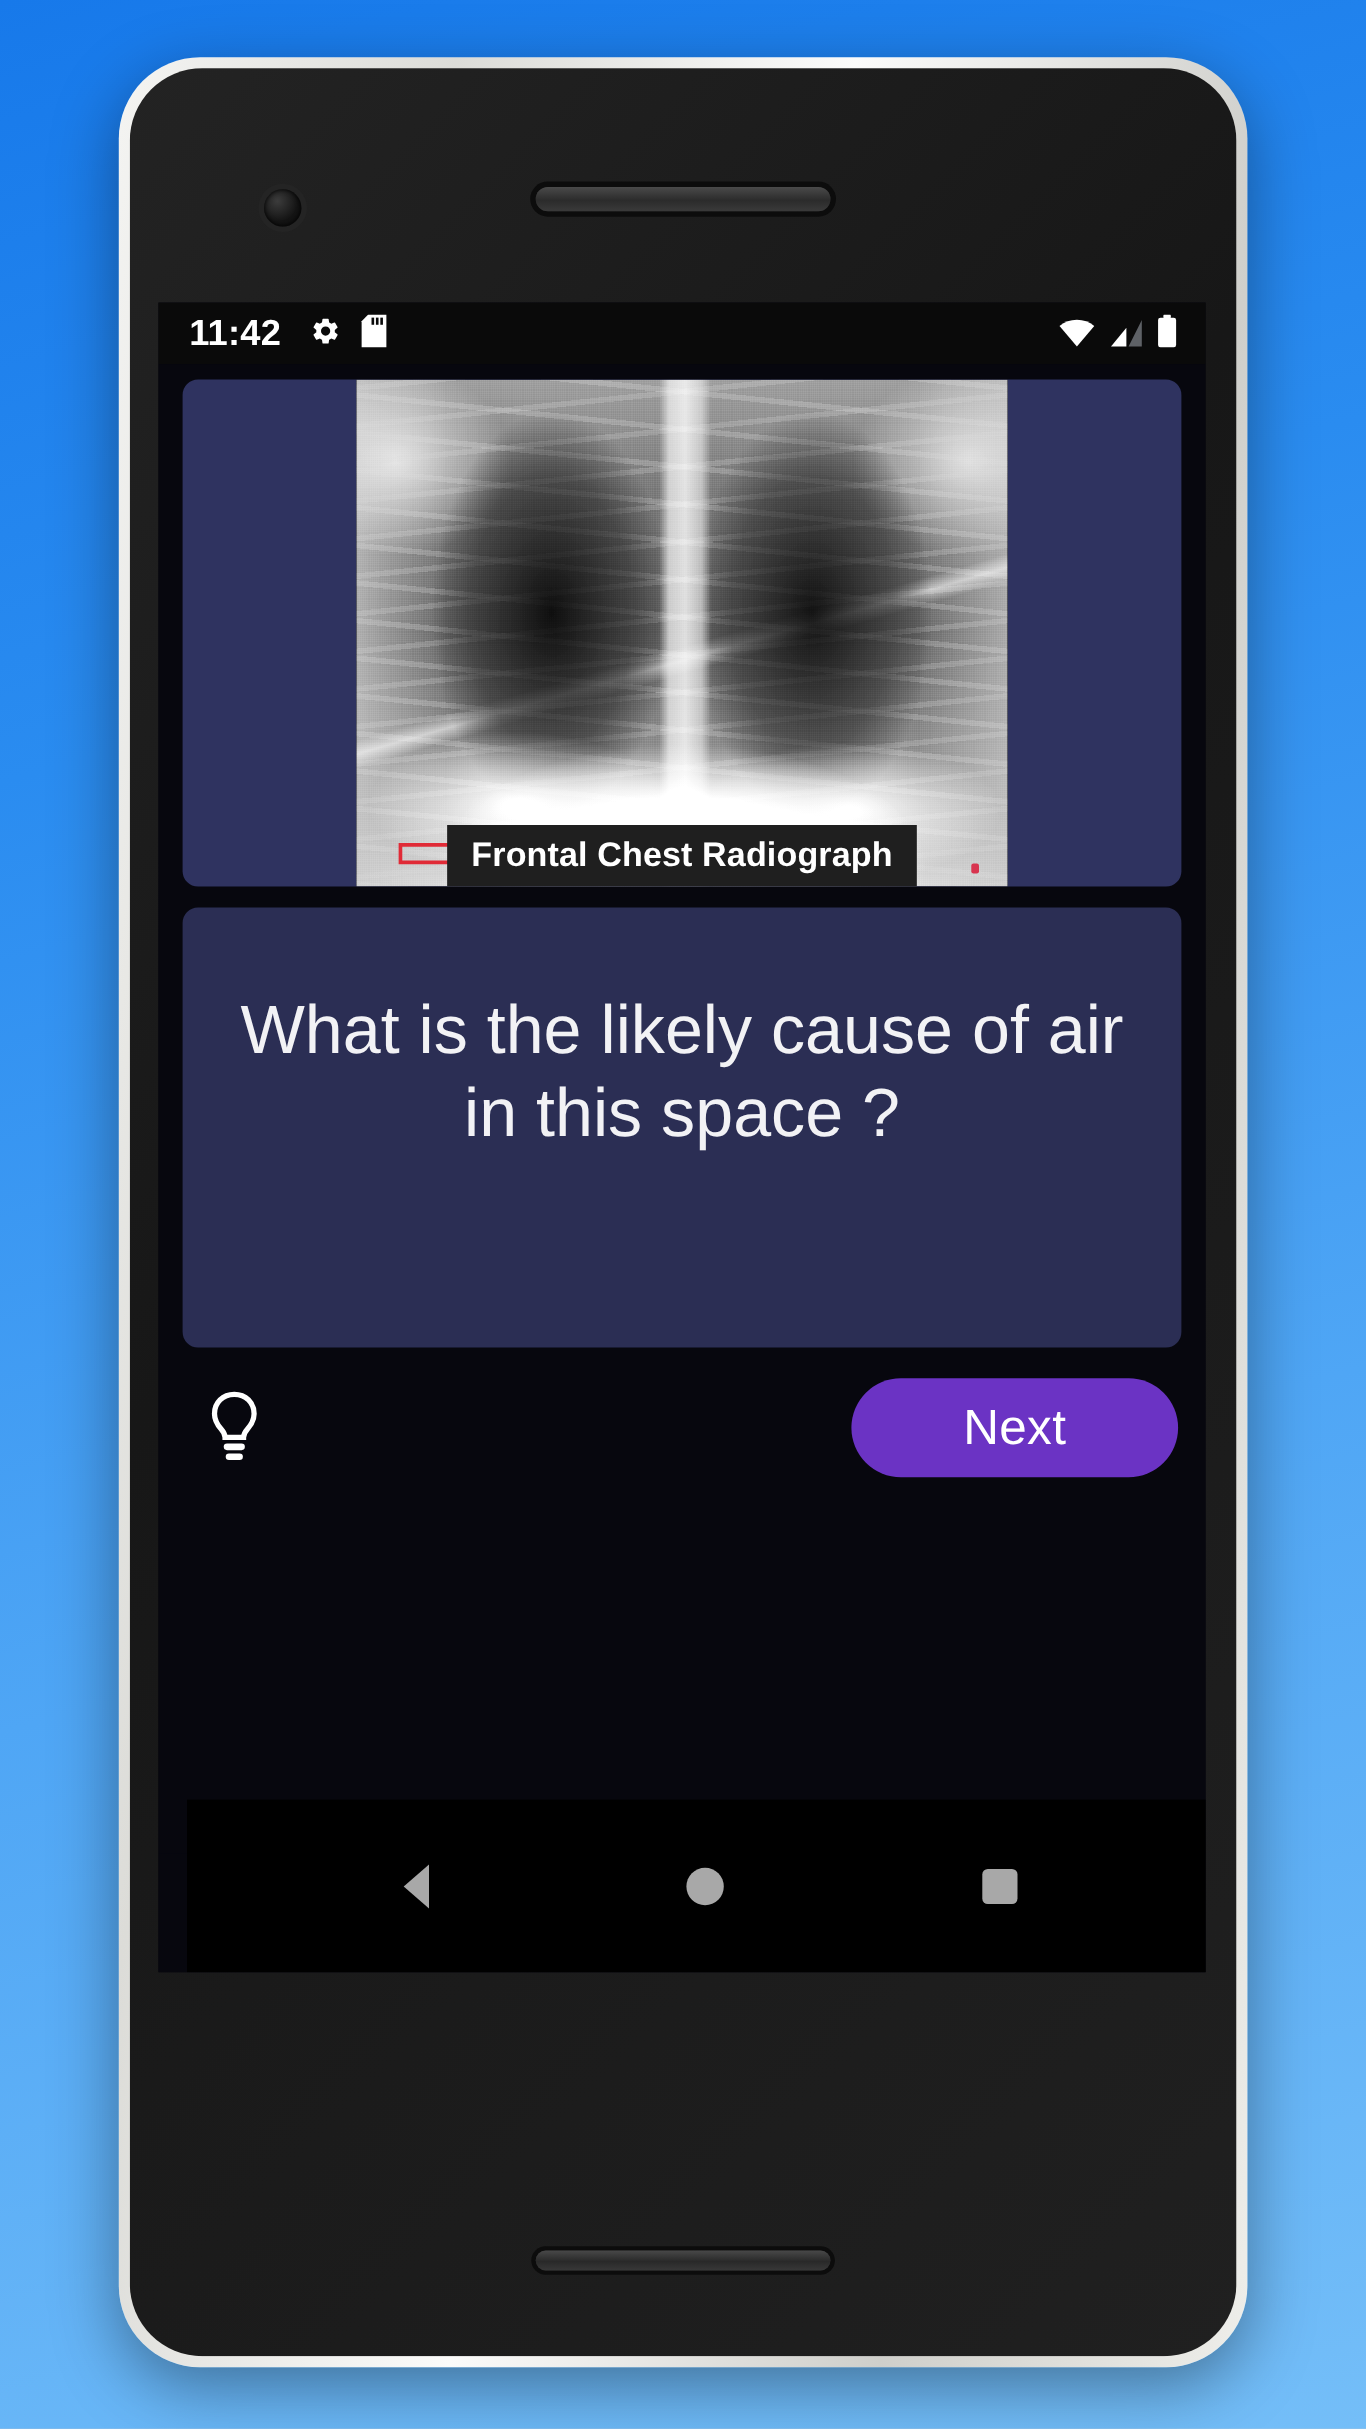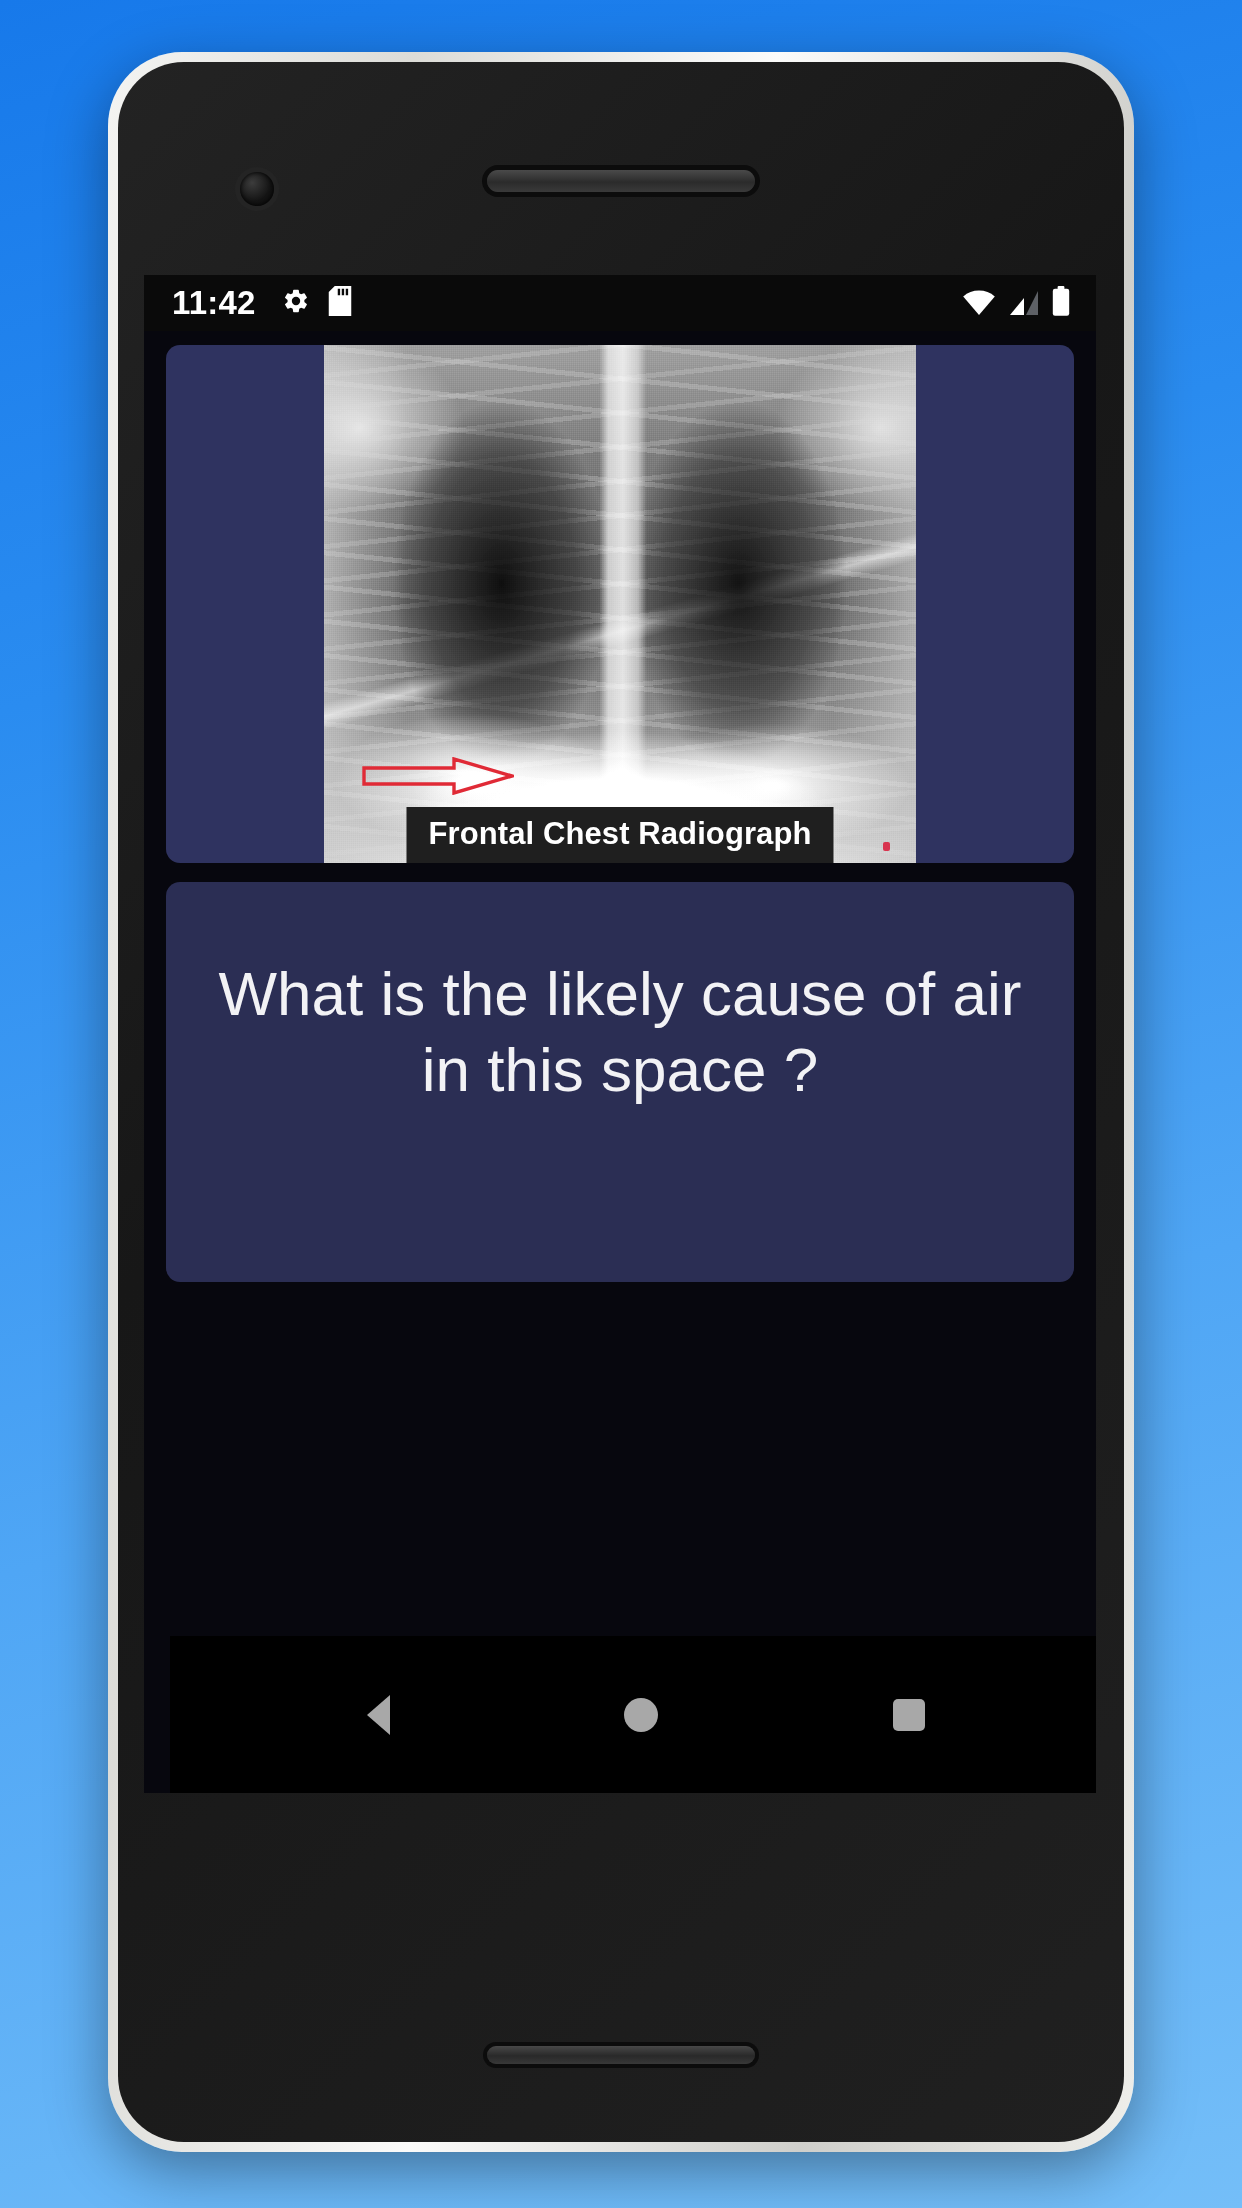--- a/index.html
+++ b/index.html
@@ -129,21 +129,21 @@
     height: calc(100% - 56px - 108px);
     background: #07070e;
     padding: 0 22px;
     display: flex;
     flex-direction: column;
   }
 
   
   #image-card {
     margin-top: 14px;
-    height: 518px;
+    height: 461px;
     border-radius: 14px;
     background: #2f3360;
     position: relative;
     overflow: hidden;
     flex: none;
   }
 
   #xray-wrap {
     position: absolute;
     left: 50%;
@@ -406,20 +406,33 @@
             <div id="annotation-dot"></div>
           </div>
 
           <div id="image-caption">Frontal Chest Radiograph</div>
         </div>
 
         <div id="question-card">
           <div id="question-text">What is the likely cause of air in this space   ?</div>
         </div>
 
+        <div id="action-row">
+          <button id="hint-button">
+            <span>
+              <svg width="52" height="66" viewBox="0 0 34 44" fill="none" stroke="#ffffff" stroke-width="3.2">
+                <path d="M17 2.4C10 2.4 5 7.6 5 14.1c0 4.3 2.1 7.1 4 9.3 1.5 1.7 2.4 2.9 2.4 5.1h11.2c0-2.2.9-3.4 2.4-5.1 1.9-2.2 4-5 4-9.3C29 7.6 24 2.4 17 2.4z"></path>
+                <path d="M12.6 34.2h8.8" stroke-linecap="round" stroke-width="4"></path>
+                <path d="M13.8 40.2h6.4" stroke-linecap="round" stroke-width="4"></path>
+              </svg>
+            </span>
+          </button>
+
+          <button id="next-button">Next</button>
+        </div>
 
       </div>
 
       <div id="app-nav">
         <div id="nav-title">Flashcards</div>
 
         <button class="nav-icon-btn" id="nav-help-btn">
           <span>
             <svg width="46" height="56" viewBox="0 0 30 36" fill="#5b2fc4">
               <path d="M2 1h26v26h-9.5L15 34.5 11.5 27H2z"></path>

